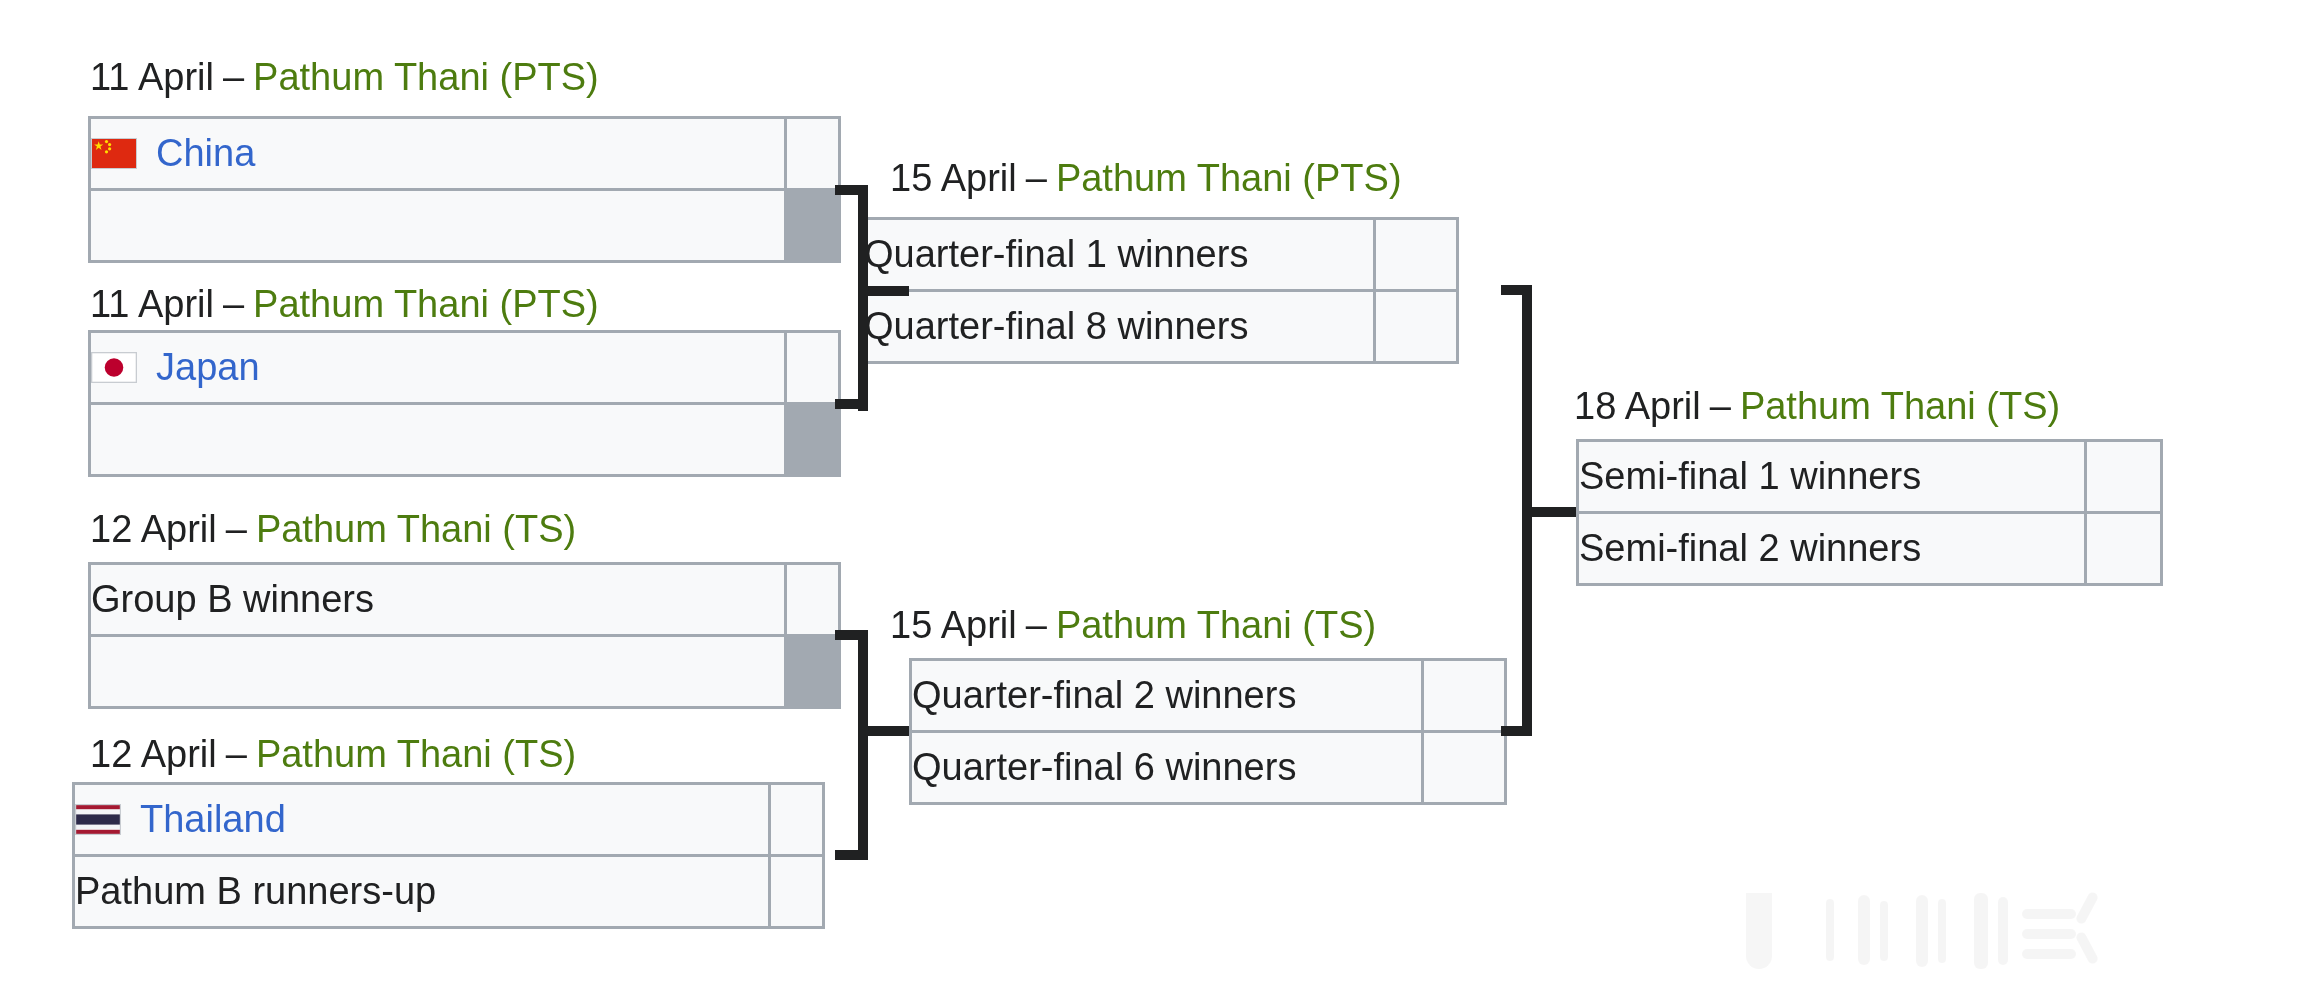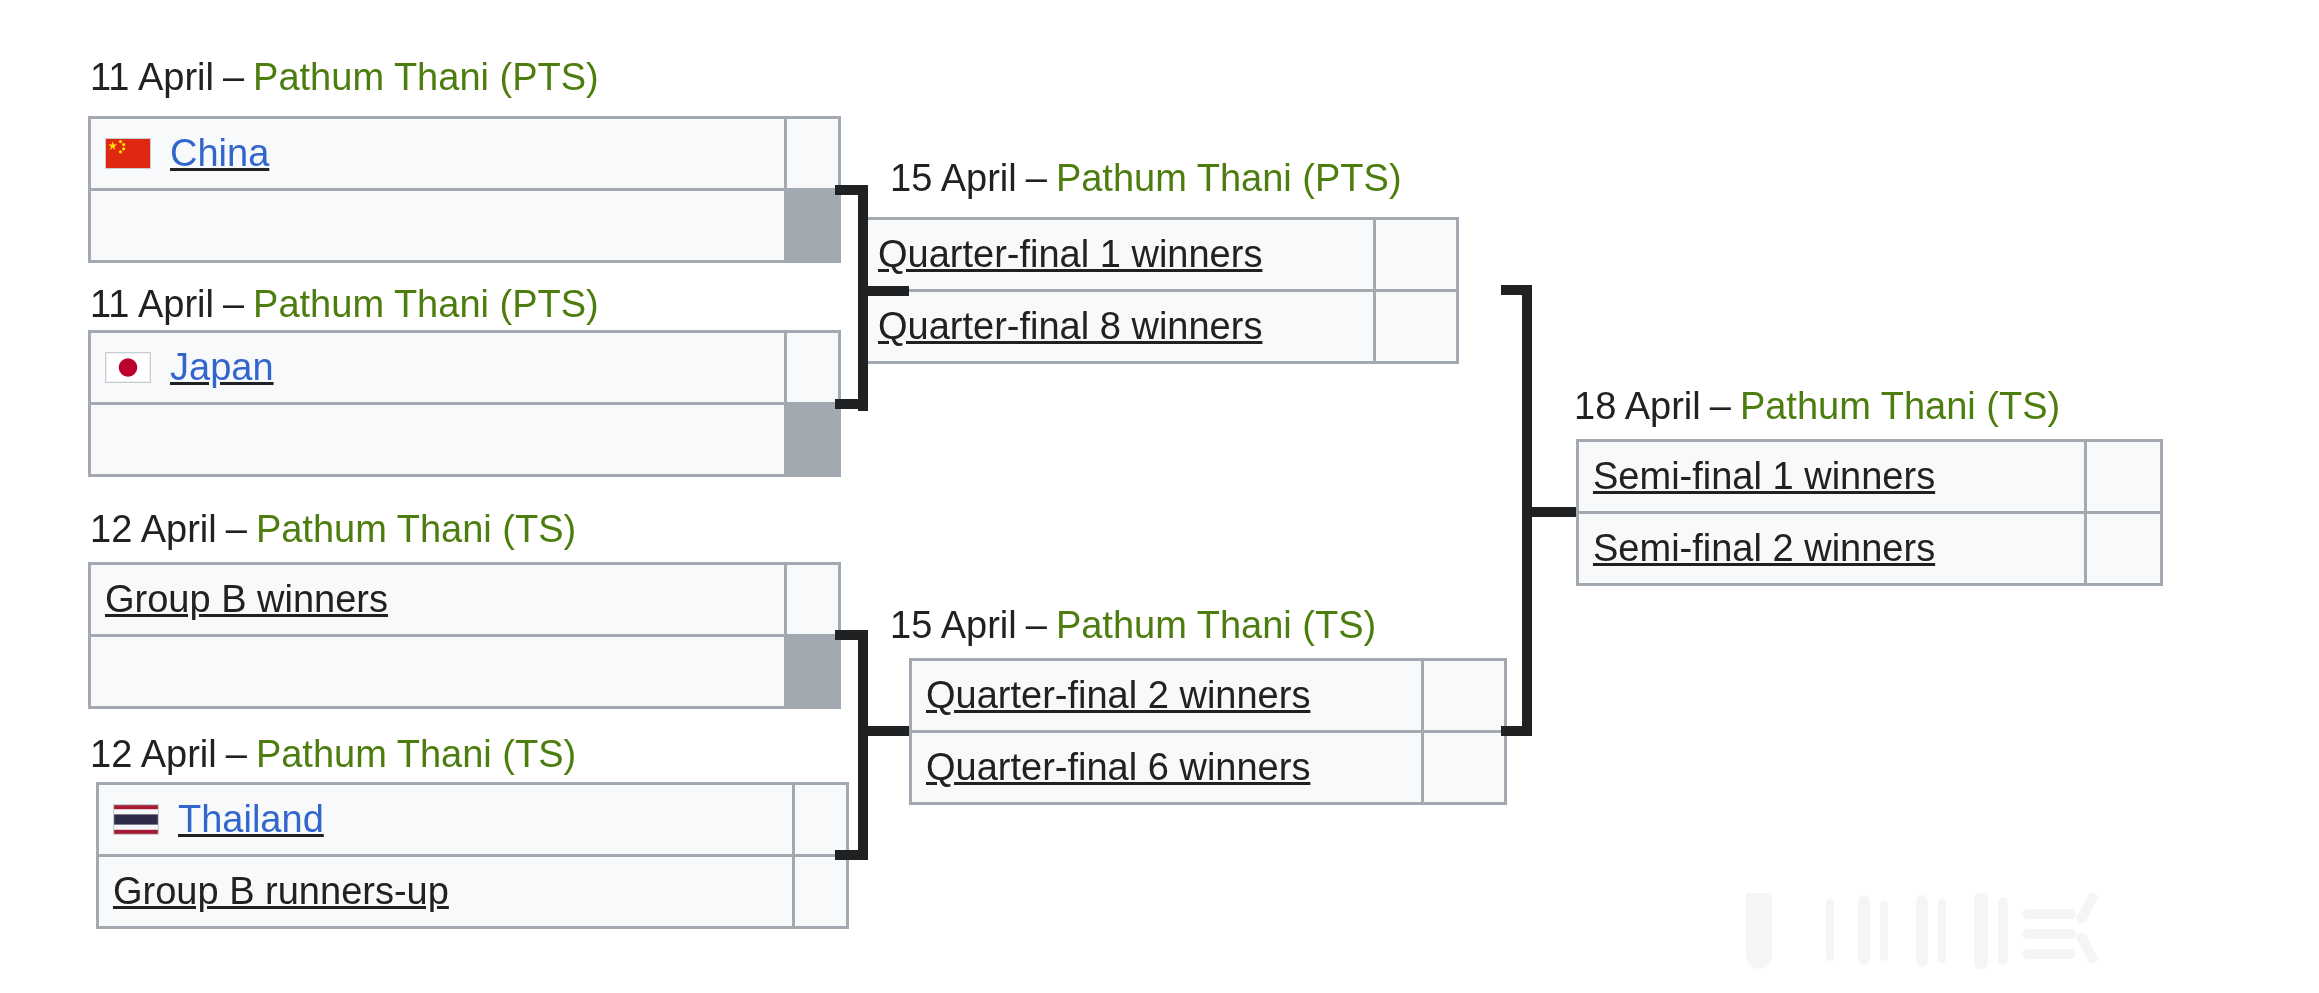--- a/index.html
+++ b/index.html
@@ -13,21 +13,21 @@
   .venue{color:#4d7c0f;text-decoration:none;cursor:pointer;}
   
   .match{
     position:absolute;display:grid;grid-auto-rows:69px;gap:3px;
     border:3px solid #a2a9b1;background:#a2a9b1;box-sizing:content-box;
   }
   .r1{width:747px;grid-template-columns:1fr 51px;}
   .r2{width:592px;grid-template-columns:1fr 80px;}
   .r3{width:581px;grid-template-columns:1fr 73px;}
   .cell{background:#f8f9fa;display:flex;align-items:center;font-size:38px;}
-  .cell.name{padding-left:14px;white-space:nowrap;overflow:hidden;text-decoration:underline;}
+  .cell.name{padding-left:0;white-space:nowrap;overflow:hidden;}
   .cell.score{justify-content:center;}
   .flag{display:inline-flex;margin-right:19px;flex:none;cursor:pointer;}
   .flag svg{display:block;}
   a.team-link{color:#3366cc;text-decoration:none;cursor:pointer;}
   .team-plain{color:#202122;}
   
   .connector{position:absolute;background:#202122;}
   
   .watermark{position:absolute;left:1730px;top:885px;width:400px;height:92px;opacity:0.05;}
   .watermark .wm{position:absolute;background:#55504e;border-radius:6px;}
@@ -84,36 +84,36 @@
     <div class="cell name">
       <span class="team-plain">Group B winners</span>
     </div>
     <div class="cell score"></div>
     <div class="cell score"></div>
   </div>
 
   <div class="match-header" style="left:90px;top:731px">
     <span class="date">12 April</span><span class="sep">–</span><a class="venue">Pathum Thani (TS)</a>
   </div>
-  <div class="match r1" style="left:96px;top:782px">
+  <div class="match r1" style="left:72px;top:782px">
     <div class="cell name">
       <span class="flag">
         <svg width="46" height="31" viewBox="0 0 46 31">
           <rect width="46" height="31" fill="#f4f5f8"></rect>
           <rect x="0" y="0" width="46" height="5.2" fill="#a51931"></rect>
           <rect x="0" y="10.4" width="46" height="10.2" fill="#2d2a4a"></rect>
           <rect x="0" y="25.8" width="46" height="5.2" fill="#a51931"></rect>
           <rect x="0.5" y="0.5" width="45" height="30" fill="none" stroke="#c8ccd1" stroke-width="1.4"></rect>
         </svg>
       </span>
       <a class="team-link">Thailand</a>
     </div>
     <div class="cell score"></div>
     <div class="cell name">
-      <span class="team-plain">Group B runners-up</span>
+      <span class="team-plain">Pathum B runners-up</span>
     </div>
     <div class="cell score"></div>
   </div>
 
   <div class="match-header" style="left:890px;top:155px">
     <span class="date">15 April</span><span class="sep">–</span><a class="venue">Pathum Thani (PTS)</a>
   </div>
   <div class="match r2" style="left:861px;top:217px">
     <div class="cell name">
       <span class="team-plain">Quarter-final 1 winners</span>

